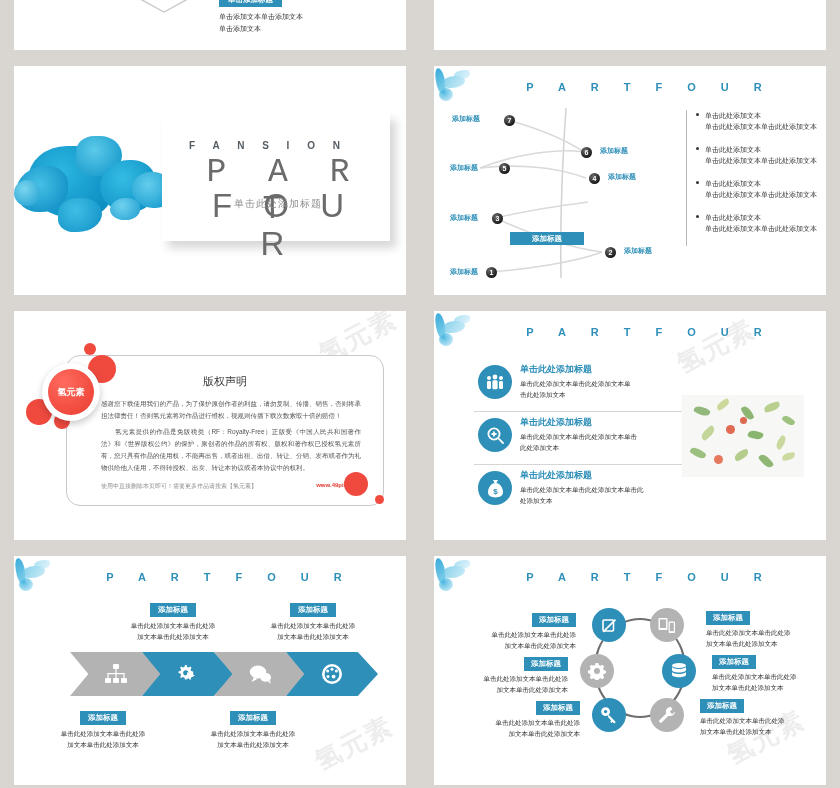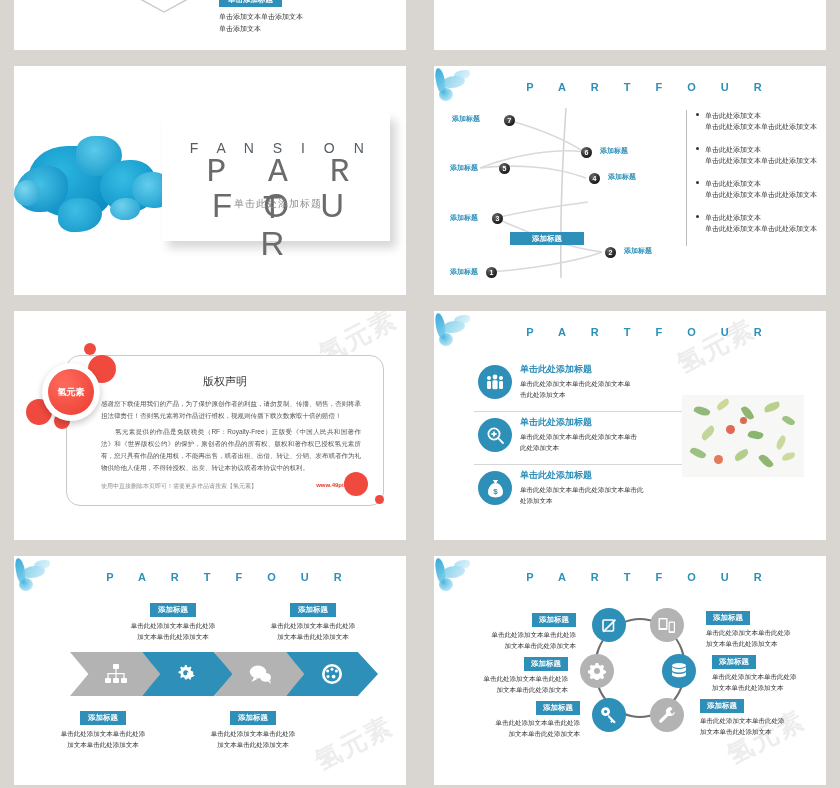--- a/index.html
+++ b/index.html
@@ -48,22 +48,22 @@
 
   
   .titlecard{
     position:absolute;left:148px;top:47px;width:228px;height:128px;
     background:#fff;box-shadow:6px 7px 9px rgba(0,0,0,.16);
   }
   .inkblob{position:absolute;left:0px;top:62px;width:182px;height:110px;}
   .inkblob i{position:absolute;border-radius:50%;}
   .t-fansion{
     position:absolute;left:168px;top:74px;width:190px;
-    font-size:14px;font-weight:normal;color:#555d64;letter-spacing:7.5px;
-    text-align:center;text-indent:7px;
+    font-size:10px;font-weight:bold;color:#555d64;letter-spacing:7.5px;
+    text-indent:7px;
   }
   .t-part,.t-four{
     position:absolute;left:168px;width:192px;text-align:center;
     font-size:33px;color:#6b6b6b;font-weight:normal;letter-spacing:11px;text-indent:11px;
     font-family:"Liberation Sans",sans-serif;
   }
   .t-part{top:88px;font-family:Liberation Mono, monospace;}
   .t-four{top:121px;}
   .t-sub{
     position:absolute;left:168px;top:131px;width:192px;text-align:center;

